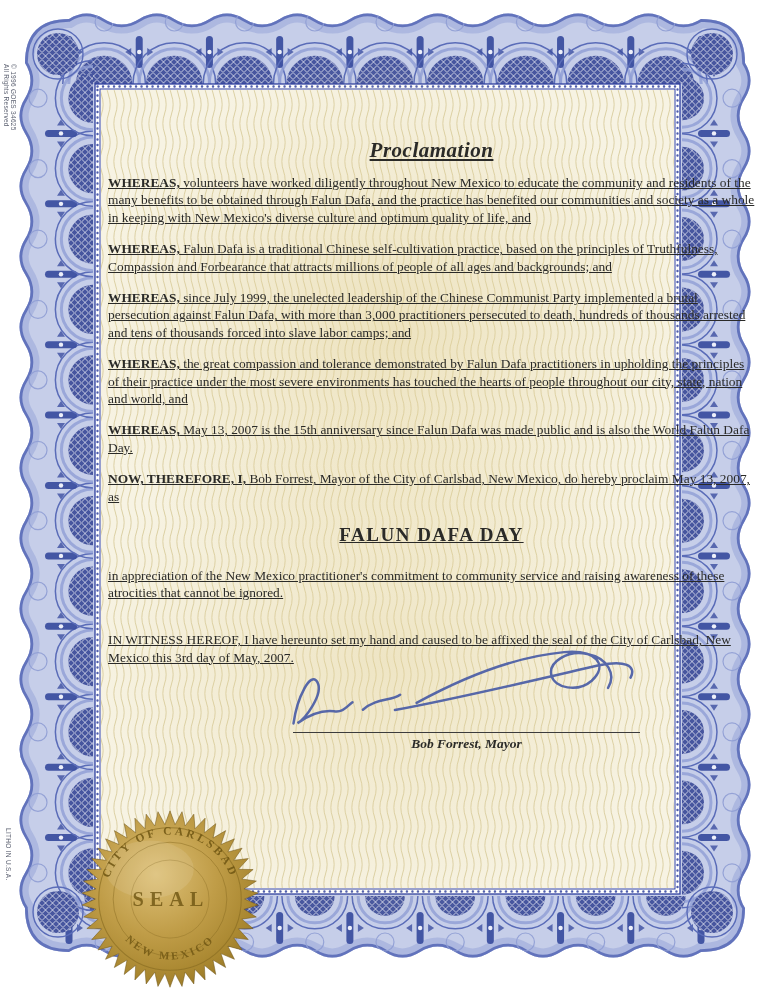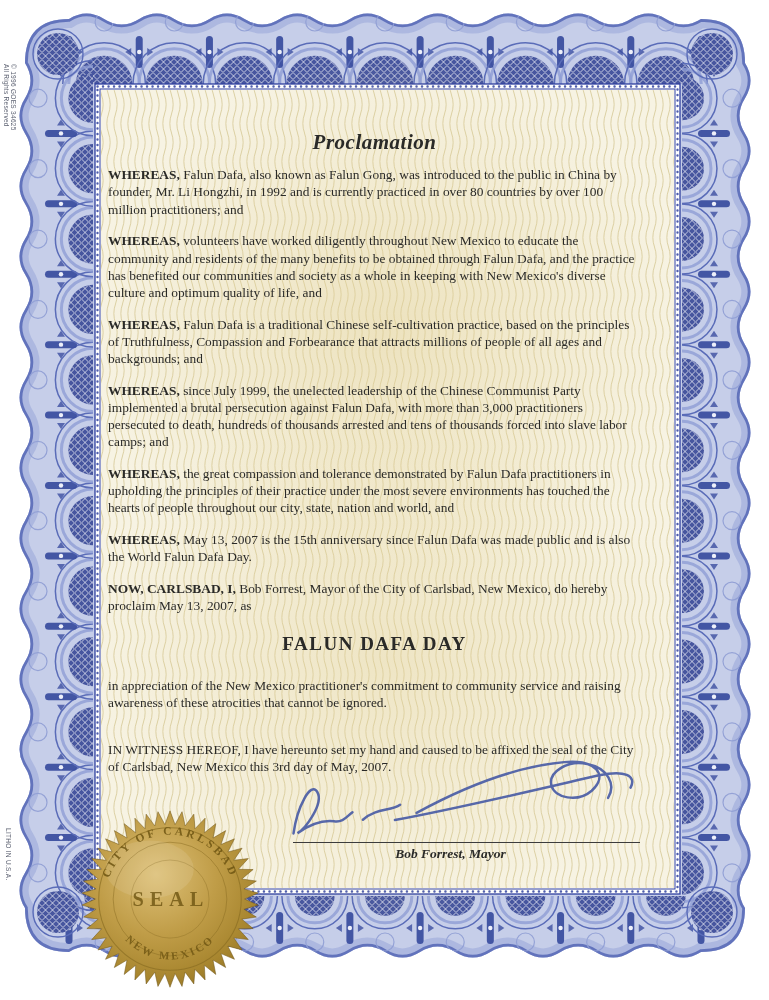--- a/index.html
+++ b/index.html
@@ -4,33 +4,33 @@
 <style>
   html,body{margin:0;padding:0;background:#ffffff;}
   .page{position:relative;width:769px;height:1000px;background:#fff;overflow:hidden;
         font-family:"Liberation Serif","DejaVu Serif",serif;}
   #border-art{position:absolute;left:0;top:0;width:769px;height:1000px;display:block;}
   .margin-text{position:absolute;font-family:"Liberation Sans","DejaVu Sans",sans-serif;
         color:#5d6272;transform-origin:0 0;transform:rotate(90deg);line-height:7px;
         font-size:6.5px;letter-spacing:.3px;white-space:nowrap;}
   .margin-text.top-left{left:17px;top:64px;}
   .margin-text.bottom-left{left:12px;top:828px;}
-  .content{position:absolute;left:95px;top:84px;width:559px;height:810px;box-sizing:border-box;
-        padding:4px 13px;color:var(--text,#2a2a28);font-size:13.4px;line-height:17.2px;}
+  .content{position:absolute;left:95px;top:84px;width:673px;height:810px;box-sizing:border-box;
+        padding:12px 13px;color:var(--text,#2a2a28);font-size:13.4px;line-height:17.2px;text-decoration:underline;}
   .title{margin:46px 0 15px;text-align:center;font-size:21px;font-weight:bold;font-style:italic;
         letter-spacing:.5px;}
   .para{margin:0 0 14.5px;text-align:left;}
   .para b{font-weight:bold;}
   .day-heading{margin:21px 0 24px;text-align:center;font-size:19px;font-weight:bold;
         letter-spacing:1.5px;}
   .para.witness{margin-top:30px;}
   .sig-block{position:relative;margin-top:6px;height:96px;}
   .scrawl{position:absolute;left:168px;top:-34px;width:392px;height:88px;overflow:visible;}
   .sig-line{position:absolute;left:185px;top:52px;width:347px;border-top:1.6px solid #3c3c3c;}
-  .sig-name{position:absolute;left:169px;top:55px;width:347px;text-align:center;
+  .sig-name{position:absolute;left:185px;top:55px;width:347px;text-align:center;
         font-weight:bold;font-style:italic;font-size:13.5px;}
   .seal-svg{position:absolute;left:58px;top:810px;width:224px;height:190px;overflow:hidden;}
 </style>
 </head>
 <body>
 
 <div class="page">
 
   <svg id="border-art" viewBox="0 0 769 1000" xmlns="http://www.w3.org/2000/svg">
       <defs>
@@ -433,27 +433,26 @@
 
   <div class="margin-text top-left">
     <div>© 1996 GOES 34625</div>
     <div>All Rights Reserved</div>
   </div>
   <div class="margin-text bottom-left">LITHO IN U.S.A.</div>
 
   <div class="content">
     <h1 class="title">Proclamation</h1>
 
-    <p class="para"><b>WHEREAS,</b><span> Falun Dafa, also known as Falun Gong, was introduced to the public in China by founder, Mr. Li Hongzhi, in 1992 and is currently practiced in over 80 countries by over 100 million practitioners; and</span></p>
     <p class="para"><b>WHEREAS,</b><span> volunteers have worked diligently throughout New Mexico to educate the community and residents of the many benefits to be obtained through Falun Dafa, and the practice has benefited our communities and society as a whole in keeping with New Mexico's diverse culture and optimum quality of life, and</span></p>
     <p class="para"><b>WHEREAS,</b><span> Falun Dafa is a traditional Chinese self-cultivation practice, based on the principles of Truthfulness, Compassion and Forbearance that attracts millions of people of all ages and backgrounds; and</span></p>
     <p class="para"><b>WHEREAS,</b><span> since July 1999, the unelected leadership of the Chinese Communist Party implemented a brutal persecution against Falun Dafa, with more than 3,000 practitioners persecuted to death, hundreds of thousands arrested and tens of thousands forced into slave labor camps; and</span></p>
     <p class="para"><b>WHEREAS,</b><span> the great compassion and tolerance demonstrated by Falun Dafa practitioners in upholding the principles of their practice under the most severe environments has touched the hearts of people throughout our city, state, nation and world, and</span></p>
     <p class="para"><b>WHEREAS,</b><span> May 13, 2007 is the 15th anniversary since Falun Dafa was made public and is also the World Falun Dafa Day.</span></p>
-    <p class="para"><b>NOW, CARLSBAD, I,</b><span> Bob Forrest, Mayor of the City of Carlsbad, New Mexico, do hereby proclaim May 13, 2007, as</span></p>
+    <p class="para"><b>NOW, THEREFORE, I,</b><span> Bob Forrest, Mayor of the City of Carlsbad, New Mexico, do hereby proclaim May 13, 2007, as</span></p>
 
     <h2 class="day-heading">FALUN DAFA DAY</h2>
 
     <p class="para">in appreciation of the New Mexico practitioner's commitment to community service and raising awareness of these atrocities that cannot be ignored.</p>
     <p class="para witness">IN WITNESS HEREOF, I have hereunto set my hand and caused to be affixed the seal of the City of Carlsbad, New Mexico this 3rd  day of May, 2007.</p>
 
     <div class="sig-block">
       <svg class="scrawl" viewBox="0 0 392 88" xmlns="http://www.w3.org/2000/svg">
         <g fill="none" stroke="#4a5da6" stroke-width="2.5" stroke-linecap="round" opacity="0.92" transform="rotate(-3 196 44)">
           <path d="M16,68 C21,42 36,16 42,28 C48,40 28,64 20,68 C31,61 45,56 57,58 C66,60 70,54 76,50"></path>

